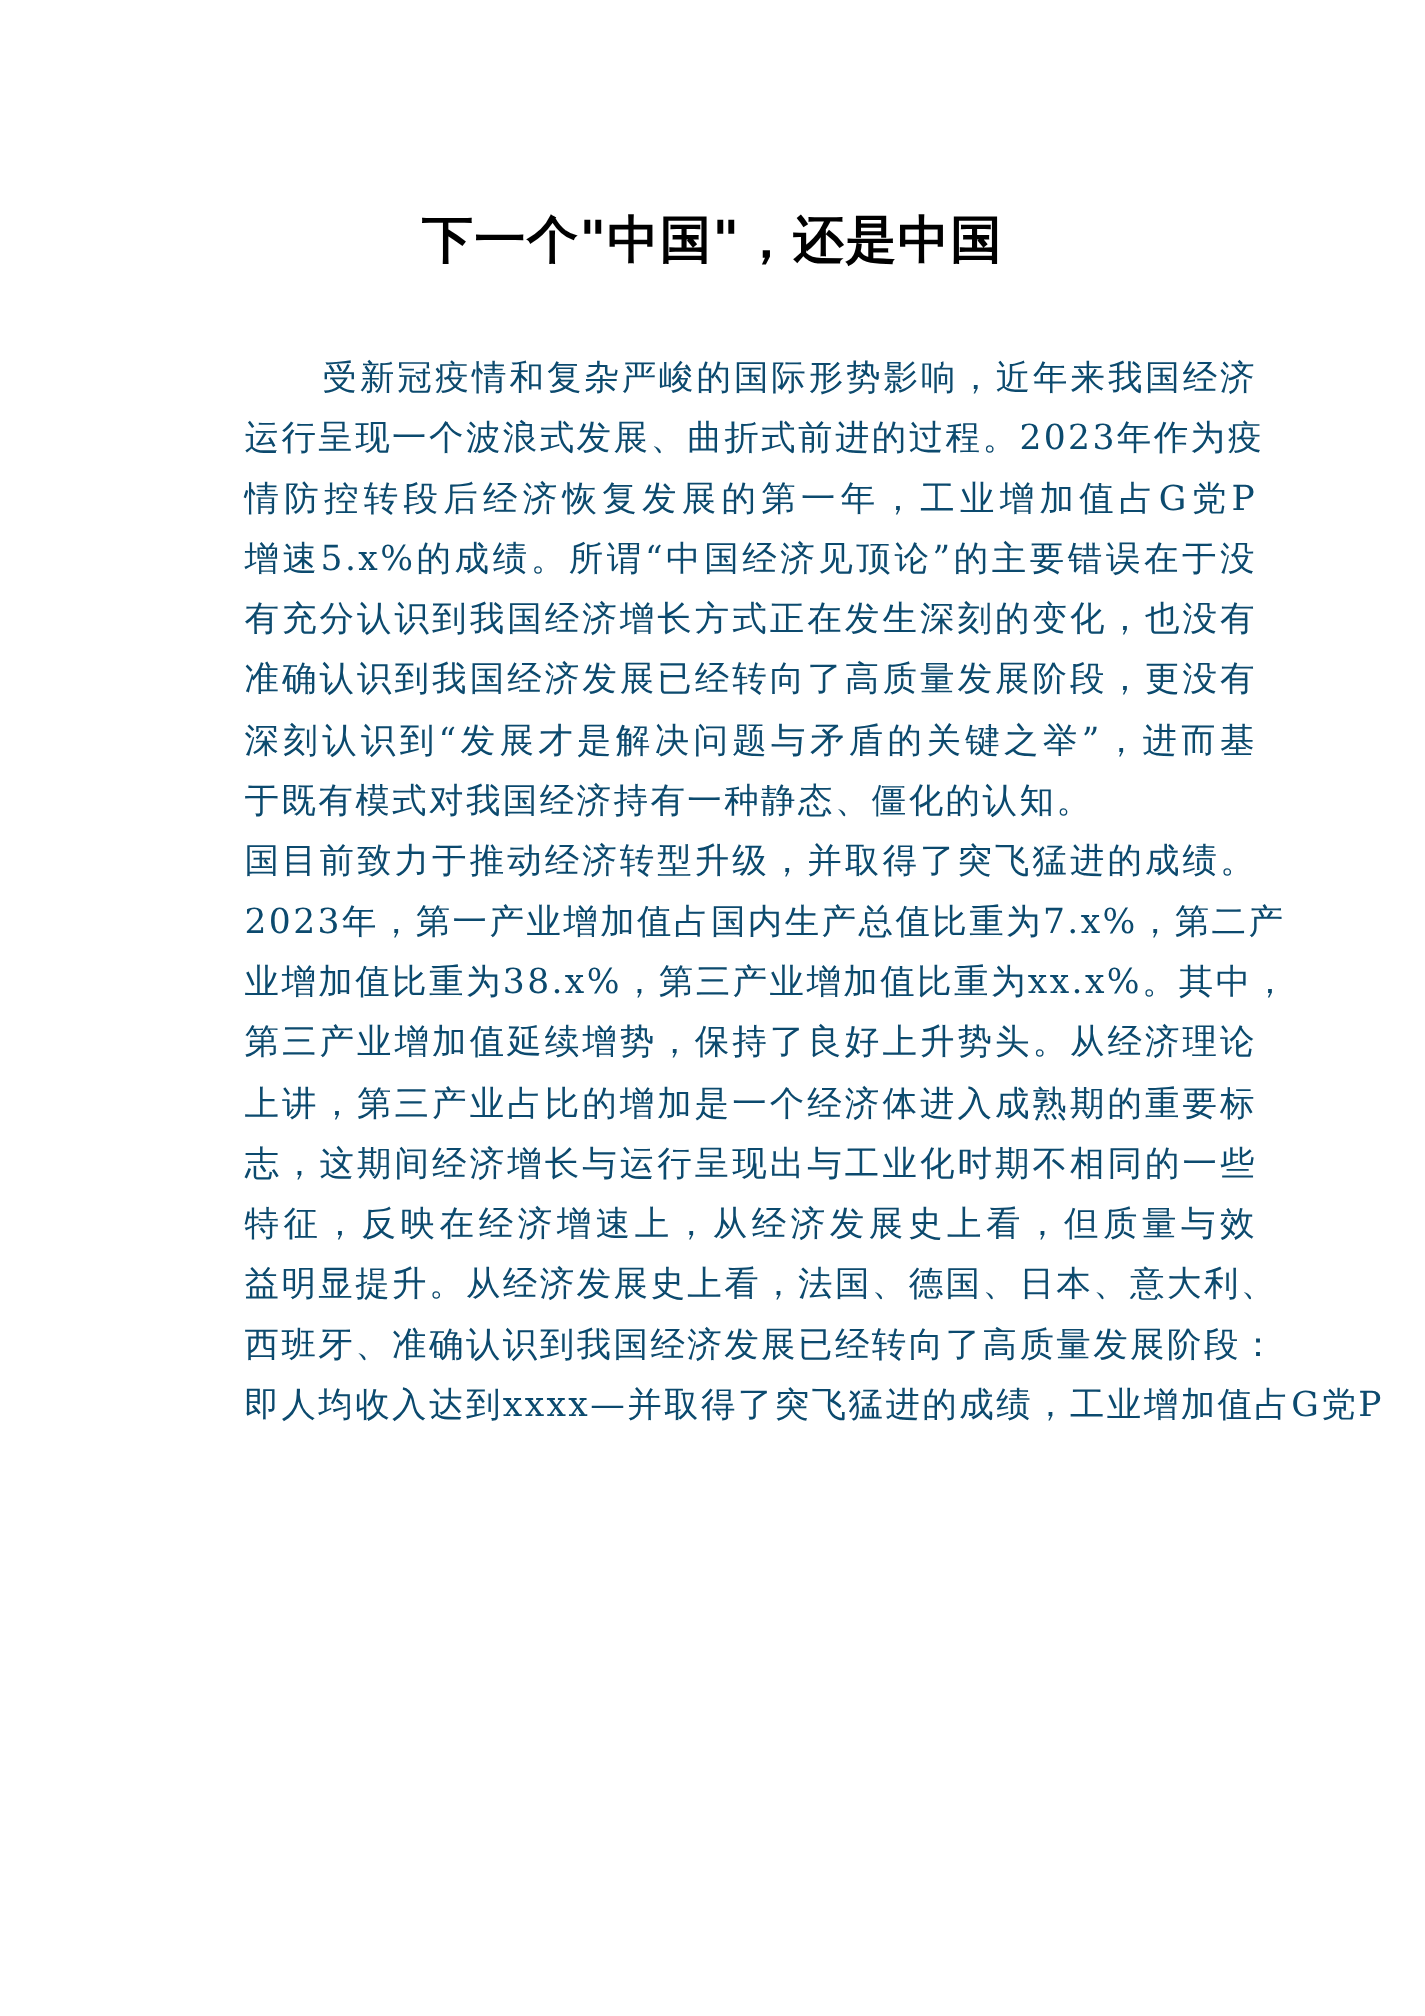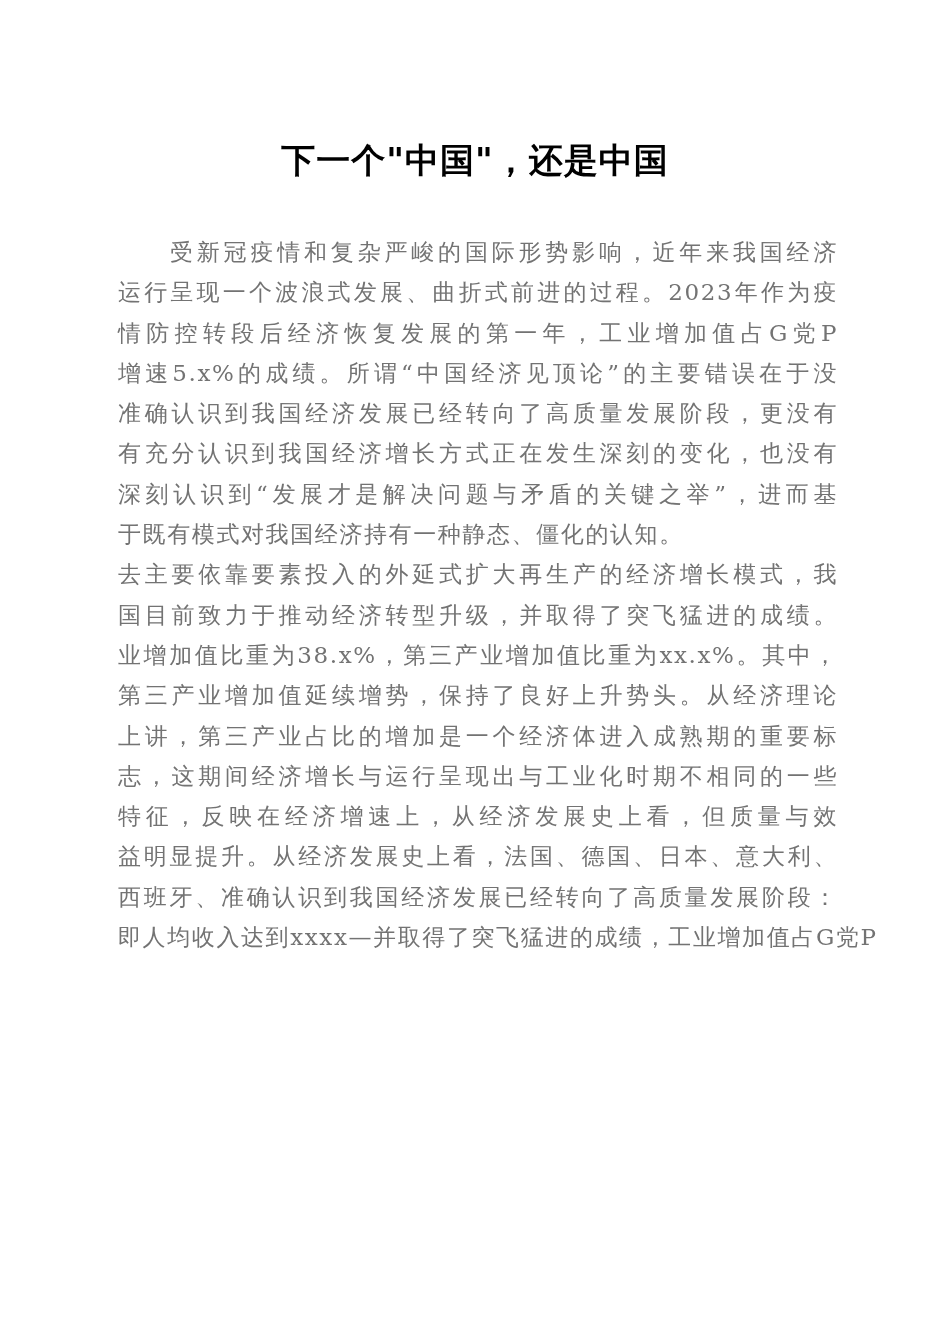--- a/index.html
+++ b/index.html
@@ -43,21 +43,22 @@
       left: 118px;
       width: 720px;
     }
     .line {
       display: block;
       height: 40.3px;
       line-height: 40.3px;
       font-size: 23px;
       white-space: nowrap;
       letter-spacing: 1.6px;
-      color: #737373;
+      color: #0c4a6e;
+      margin-left: 45px;
     }
     .line.indent {
       padding-left: 52px;
     }
     .line.spread {
       text-align: justify;
       text-align-last: justify;
     }
   </style>
 </head>
@@ -65,28 +66,28 @@
 
 <div class="page">
   <h1 class="title">下一个"中国"，还是中国</h1>
 
   <div class="body-text">
     <div>
       <span class="line indent spread">受新冠疫情和复杂严峻的国际形势影响，近年来我国经济</span>
       <span class="line spread">运行呈现一个波浪式发展、曲折式前进的过程。2023年作为疫</span>
       <span class="line spread">情防控转段后经济恢复发展的第一年，工业增加值占G党P</span>
       <span class="line spread">增速5.x%的成绩。所谓“中国经济见顶论”的主要错误在于没</span>
+      <span class="line spread">有充分认识到我国经济增长方式正在发生深刻的变化，也没有</span>
       <span class="line spread">准确认识到我国经济发展已经转向了高质量发展阶段，更没有</span>
-      <span class="line spread">有充分认识到我国经济增长方式正在发生深刻的变化，也没有</span>
       <span class="line spread">深刻认识到“发展才是解决问题与矛盾的关键之举”，进而基</span>
       <span class="line">于既有模式对我国经济持有一种静态、僵化的认知。</span>
     </div>
     <div>
-      <span class="line spread">去主要依靠要素投入的外延式扩大再生产的经济增长模式，我</span>
       <span class="line spread">国目前致力于推动经济转型升级，并取得了突飞猛进的成绩。</span>
+      <span class="line spread">2023年，第一产业增加值占国内生产总值比重为7.x%，第二产</span>
       <span class="line spread">业增加值比重为38.x%，第三产业增加值比重为xx.x%。其中，</span>
       <span class="line spread">第三产业增加值延续增势，保持了良好上升势头。从经济理论</span>
       <span class="line spread">上讲，第三产业占比的增加是一个经济体进入成熟期的重要标</span>
       <span class="line spread">志，这期间经济增长与运行呈现出与工业化时期不相同的一些</span>
       <span class="line spread">特征，反映在经济增速上，从经济发展史上看，但质量与效</span>
       <span class="line spread">益明显提升。从经济发展史上看，法国、德国、日本、意大利、</span>
       <span class="line spread">西班牙、准确认识到我国经济发展已经转向了高质量发展阶段：</span>
       <span class="line spread">即人均收入达到xxxx—并取得了突飞猛进的成绩，工业增加值占G党P</span>
     </div>
   </div>

